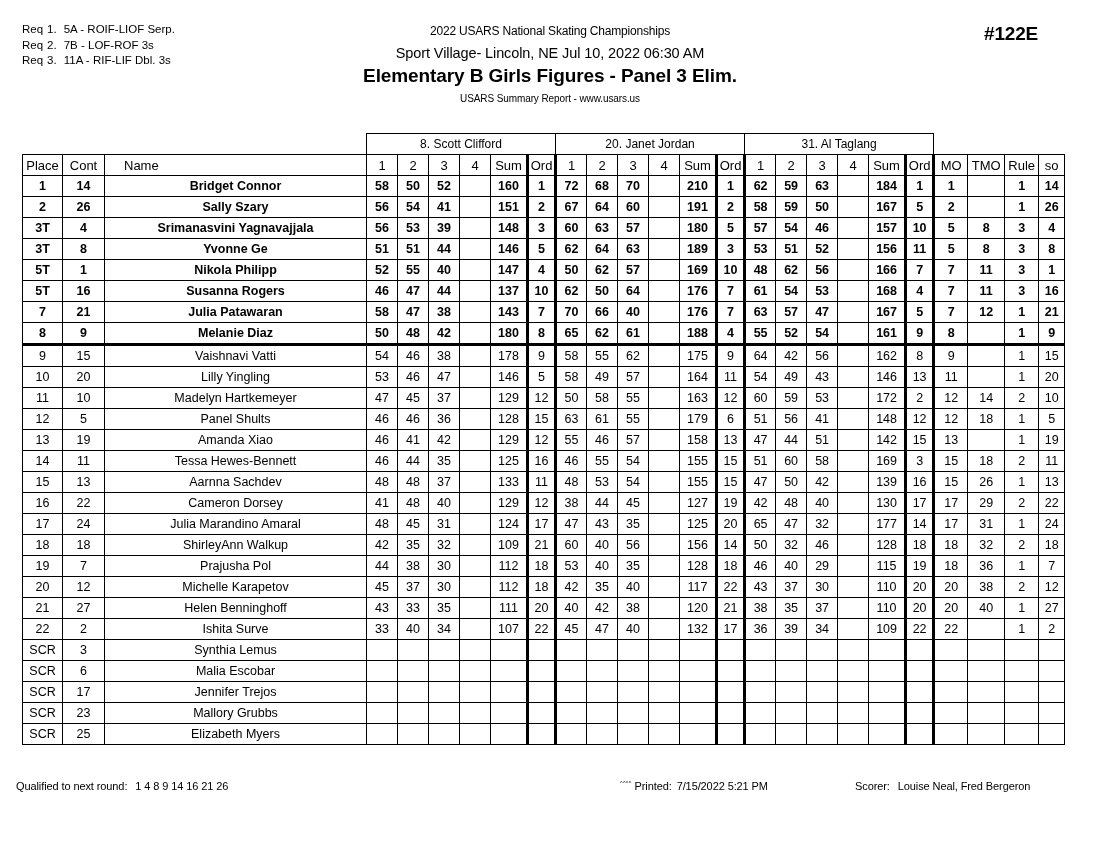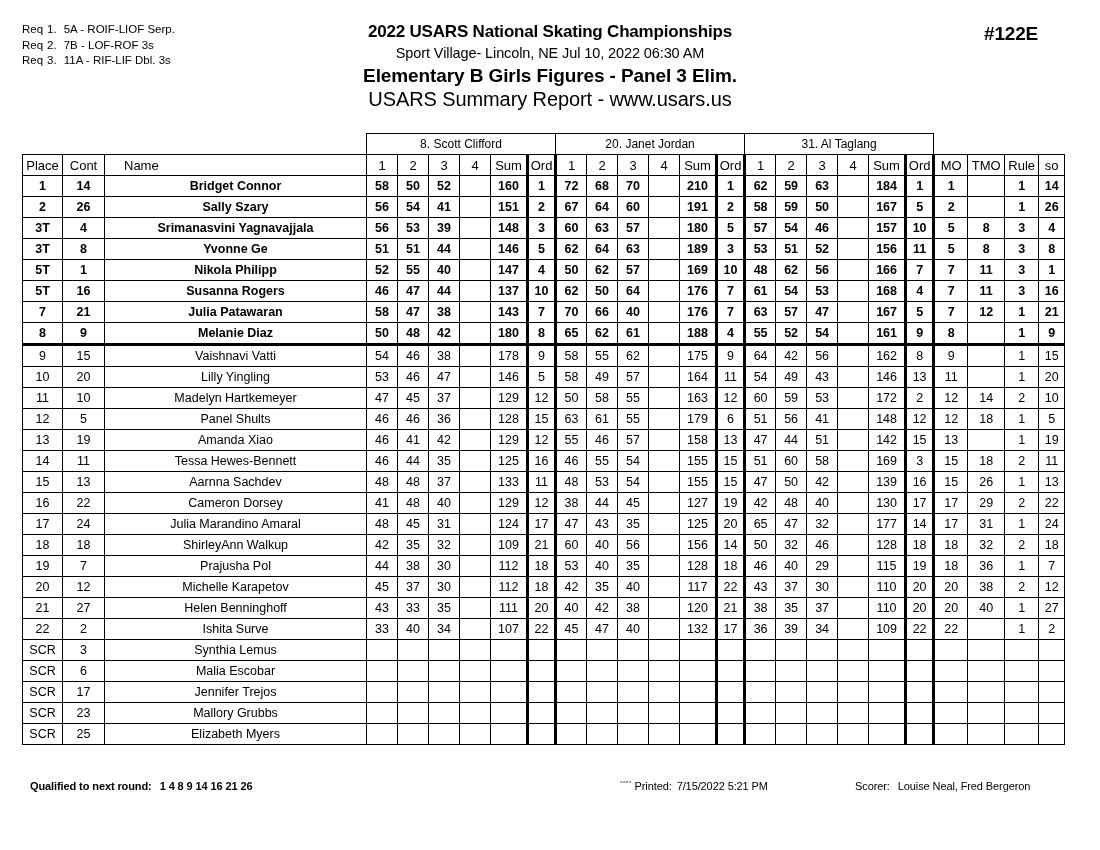--- a/index.html
+++ b/index.html
@@ -34,39 +34,39 @@
   
   .titleblock {
     position: absolute;
     left: 0;
     right: 0;
     top: 20px;
     text-align: center;
     pointer-events: none;
   }
   .title-main {
-    font-size: 17px;
-    font-weight: bold;
+    font-size: 12px;
+    font-weight: normal;
     letter-spacing: -0.2px;
     line-height: 23px;
   }
   .title-venue {
     font-size: 14.5px;
     font-weight: normal;
     line-height: 20px;
     letter-spacing: -0.1px;
   }
   .title-event {
     font-size: 19px;
     font-weight: bold;
     line-height: 25px;
     letter-spacing: -0.1px;
   }
   .title-report {
-    font-size: 20px;
+    font-size: 10px;
     font-weight: normal;
     line-height: 22px;
     letter-spacing: -0.1px;
   }
 
   
   .eventcode {
     position: absolute;
     right: 62px;
     top: 23px;
@@ -142,25 +142,24 @@
   .footer {
     position: absolute;
     left: 0;
     right: 0;
     top: 780px;
     height: 22px;
     font-size: 11px;
   }
   .footer .f-qual {
     position: absolute;
-    left: 30px;
+    left: 16px;
     top: 0;
     white-space: nowrap;
     letter-spacing: -0.1px;
-    font-weight: bold;
   }
   .footer .f-qual .f-qual-label { display: inline; }
   .footer .f-qual .f-qual-list { display: inline; padding-left: 8px; }
   .footer .f-printed {
     position: absolute;
     left: 620px;
     top: 0;
     white-space: nowrap;
     letter-spacing: -0.1px;
   }

